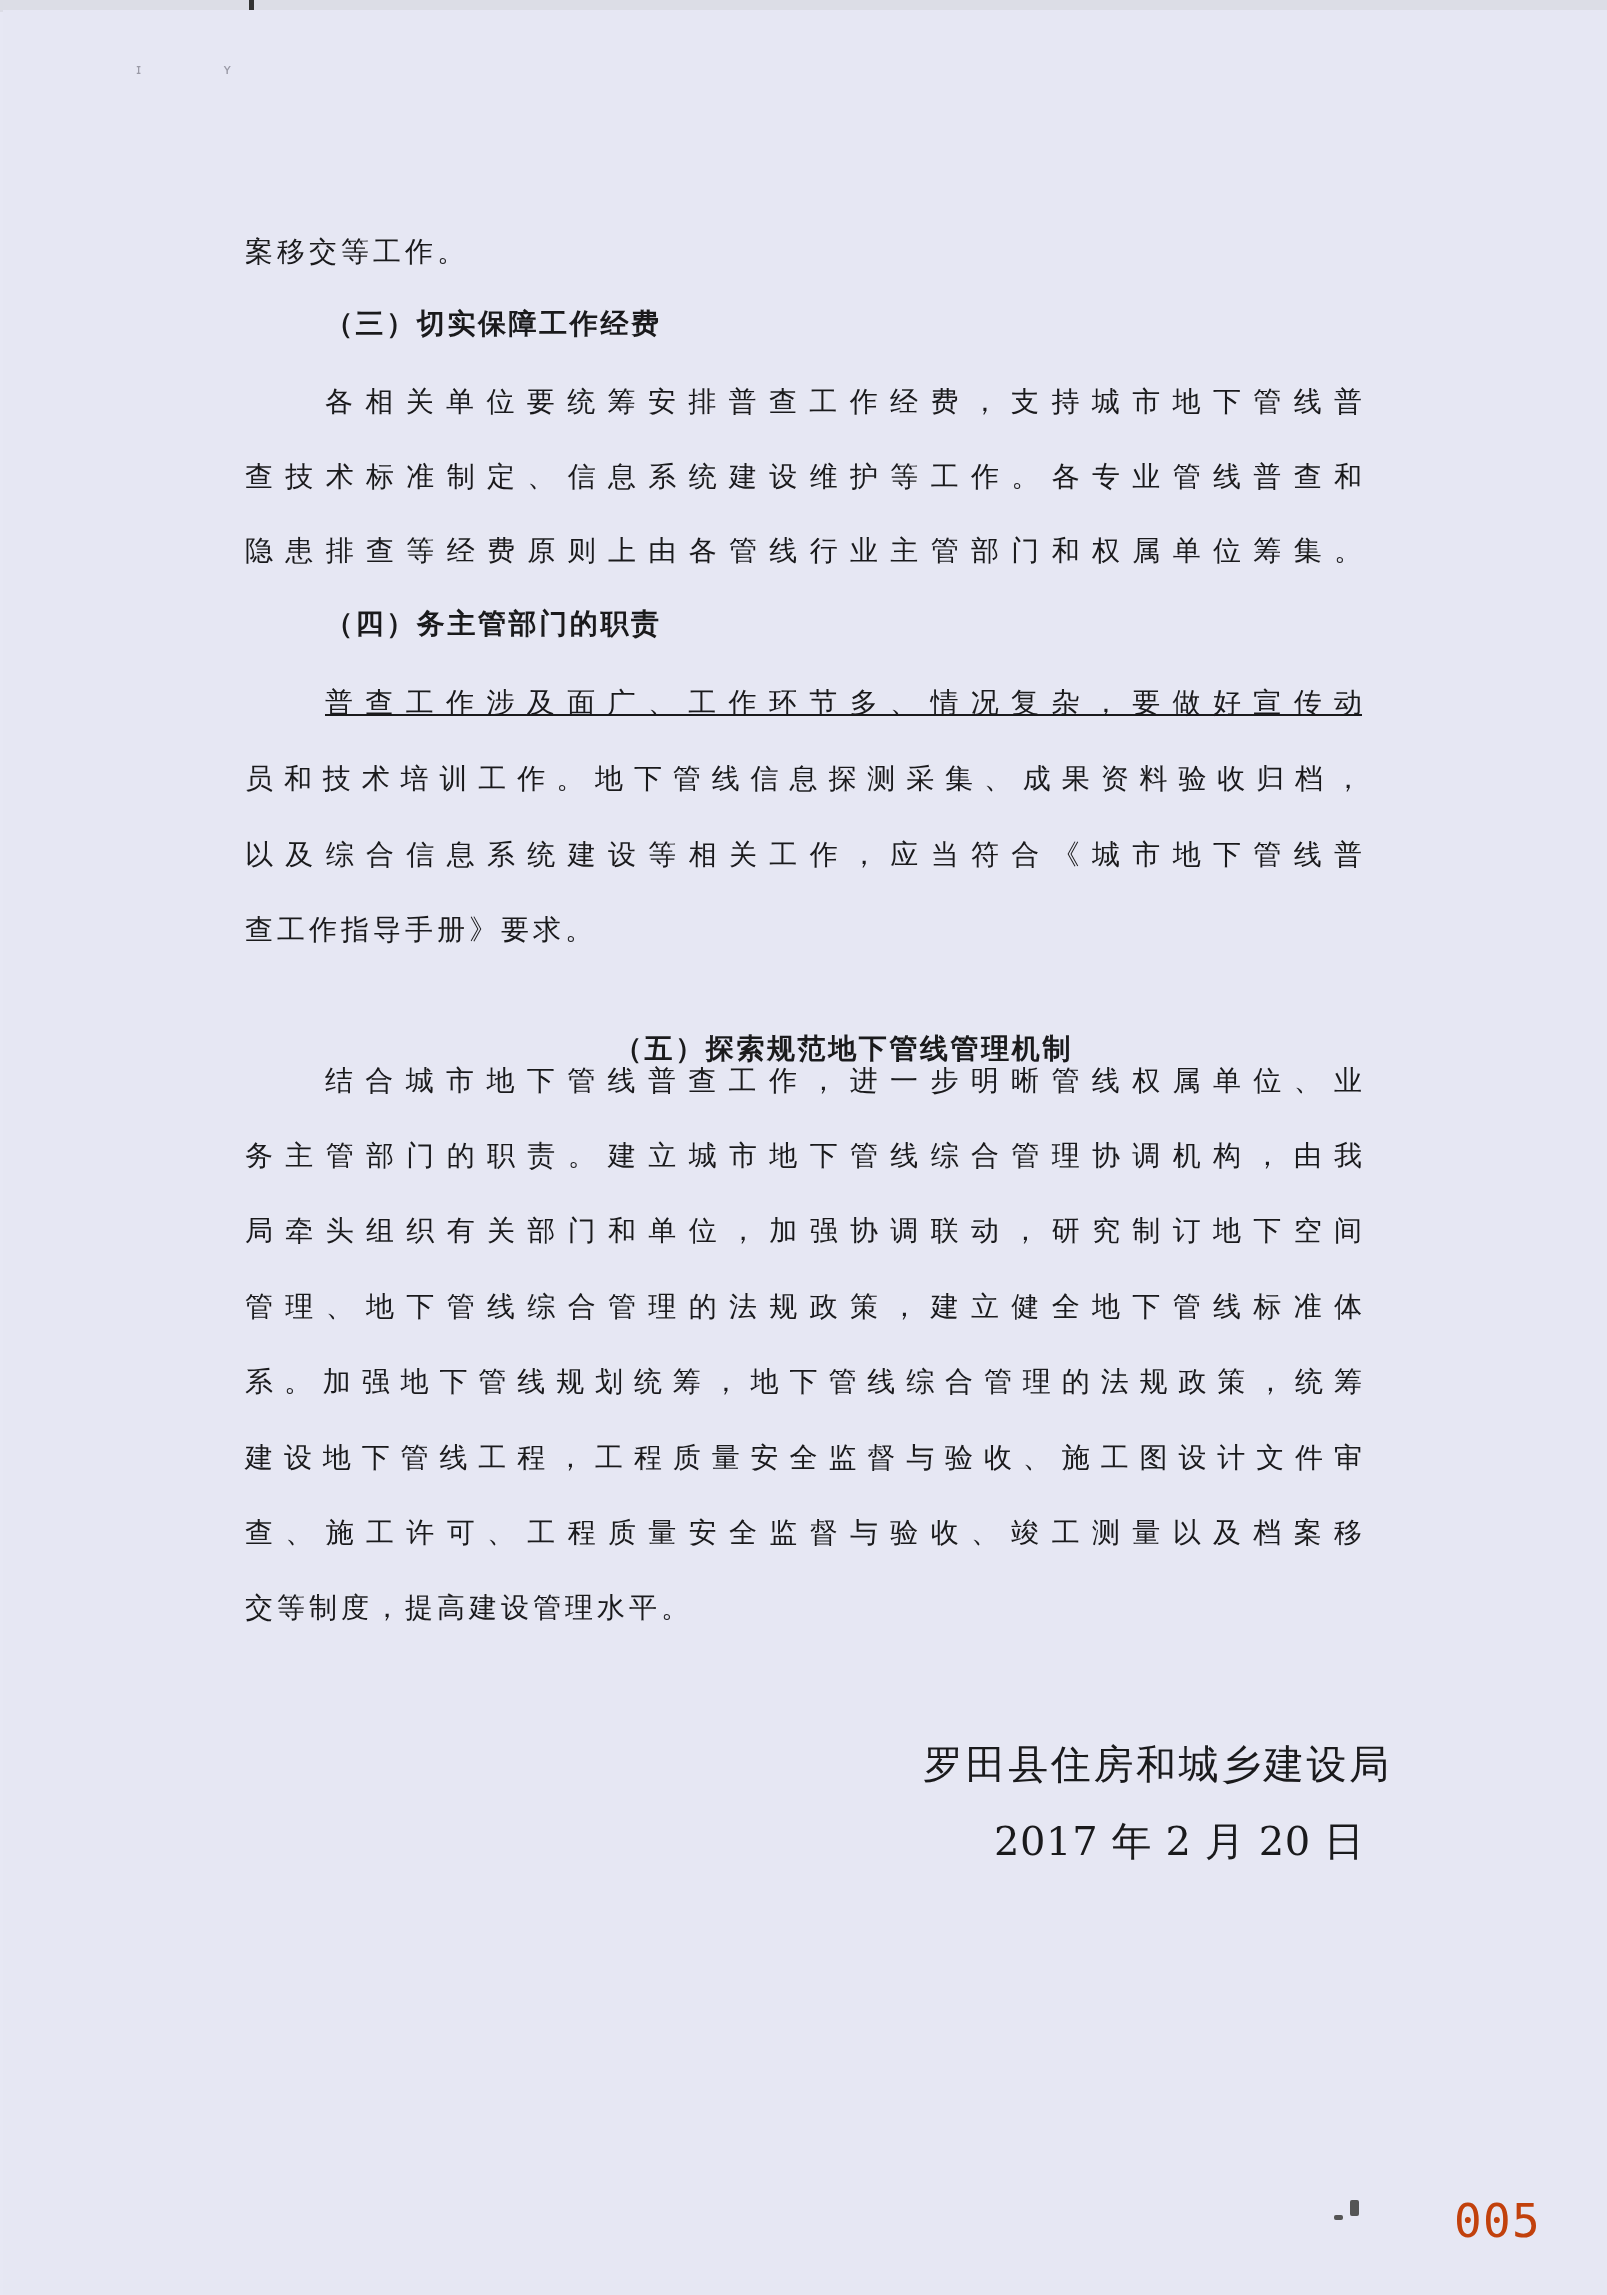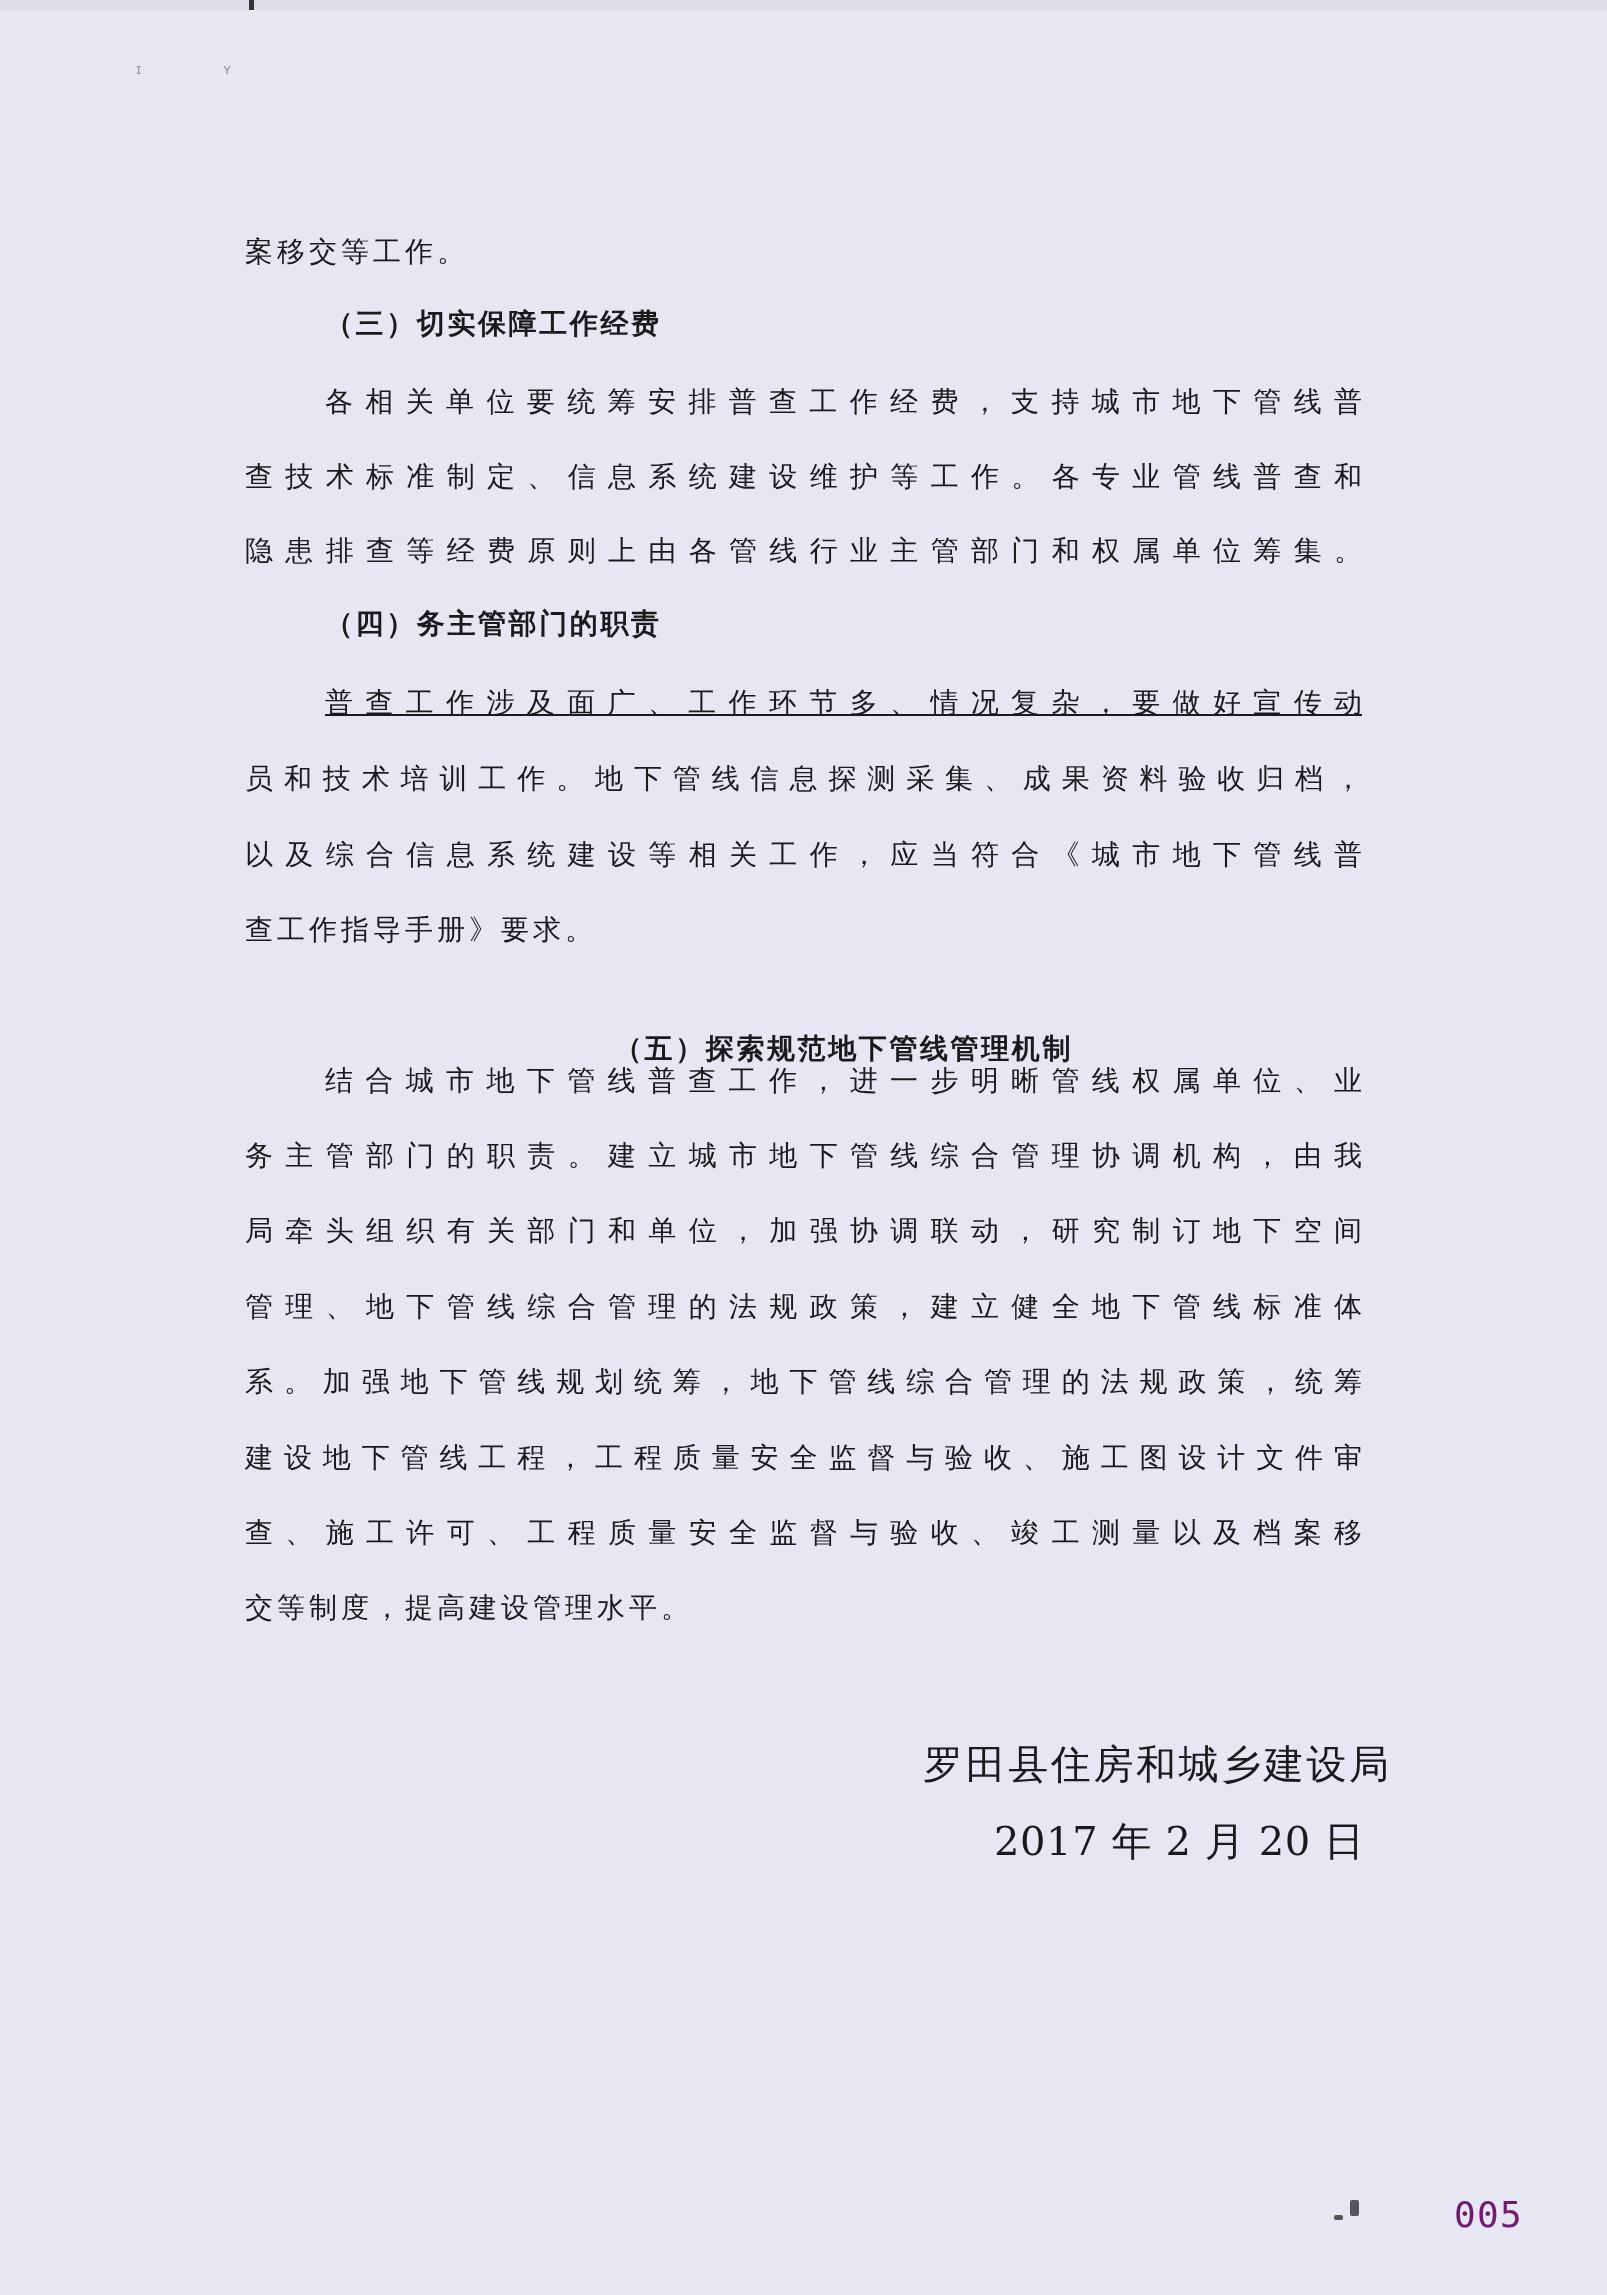--- a/index.html
+++ b/index.html
@@ -20,21 +20,21 @@
   .line.justify { text-align:justify; text-align-last:justify; letter-spacing:0; }
   .line.indent { padding-left:80px; width:1037px; }
   .heading { font-weight:bold;font-family:Liberation Mono, monospace; }
   .sign {
     position:absolute; font-family:"DejaVu Serif", "Liberation Serif", serif;
     font-size:40px; line-height:52px; white-space:nowrap; letter-spacing:2.6px;
   }
   .pagenum {
     position:absolute; left:1454px; top:2194px;
     font-family:"DejaVu Sans Mono", "Liberation Mono", monospace;
-    font-size:36px; color:#701a75; letter-spacing:1.3px;
+    font-size:46px; color:#c2410c; letter-spacing:1.3px;
   }
   .smudge { position:absolute; background:#555; border-radius:1.9px; }
   .faint { position:absolute; color:#9a9aa6; font-size:14px; }
 </style>
 </head>
 <body>
 
 <div class="topstrip">
     <div class="bar"></div>
   </div>

